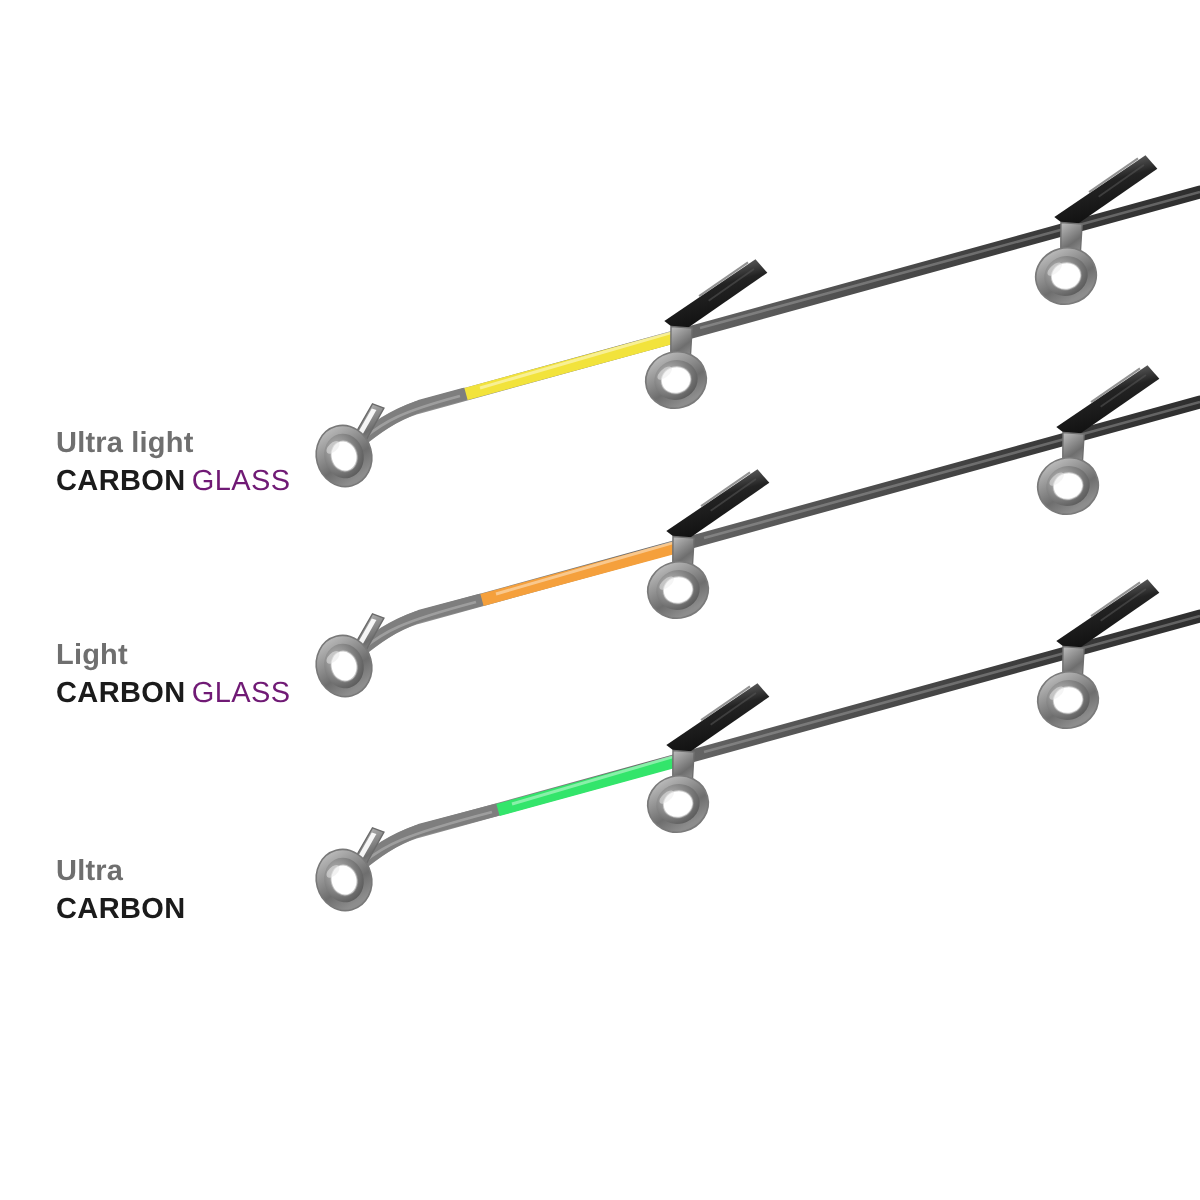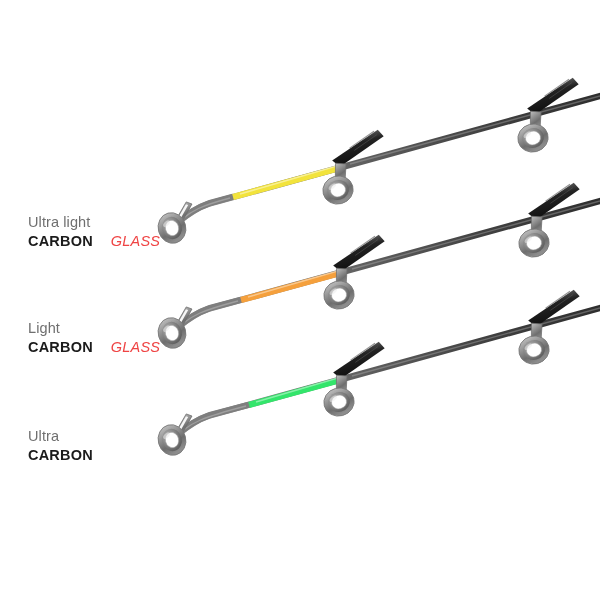--- a/index.html
+++ b/index.html
@@ -19,43 +19,42 @@
     left:0;
     width:150px;
     text-align:left;
     padding-left:28px;
     box-sizing:border-box;
     line-height:1.22;
     user-select:none;
   }
   .label-power{
     font-size:14.5px;
-    font-weight:400;
+    font-weight:700;
     color:#6f6f6f;
     letter-spacing:.1px;
     display:block;
     margin-bottom:1px;
   }
   .label-mat{
     font-size:14.5px;
     display:block;
     white-space:nowrap;
   }
   .mat-a{
     font-weight:700;
     color:#1b1b1b;
     letter-spacing:.2px;
     text-align:center;
   }
   .mat-b{
     font-weight:400;
-    color:#ef4444;
+    color:#701a75;
     letter-spacing:.2px;
-    margin-left:18px;
-    font-style:italic;
+    margin-left:3px;
   }
 
   
   #art{position:absolute;left:0;top:0;width:600px;height:600px;display:block;}
 </style>
 </head>
 <body>
 
 <div id="stage">
 

